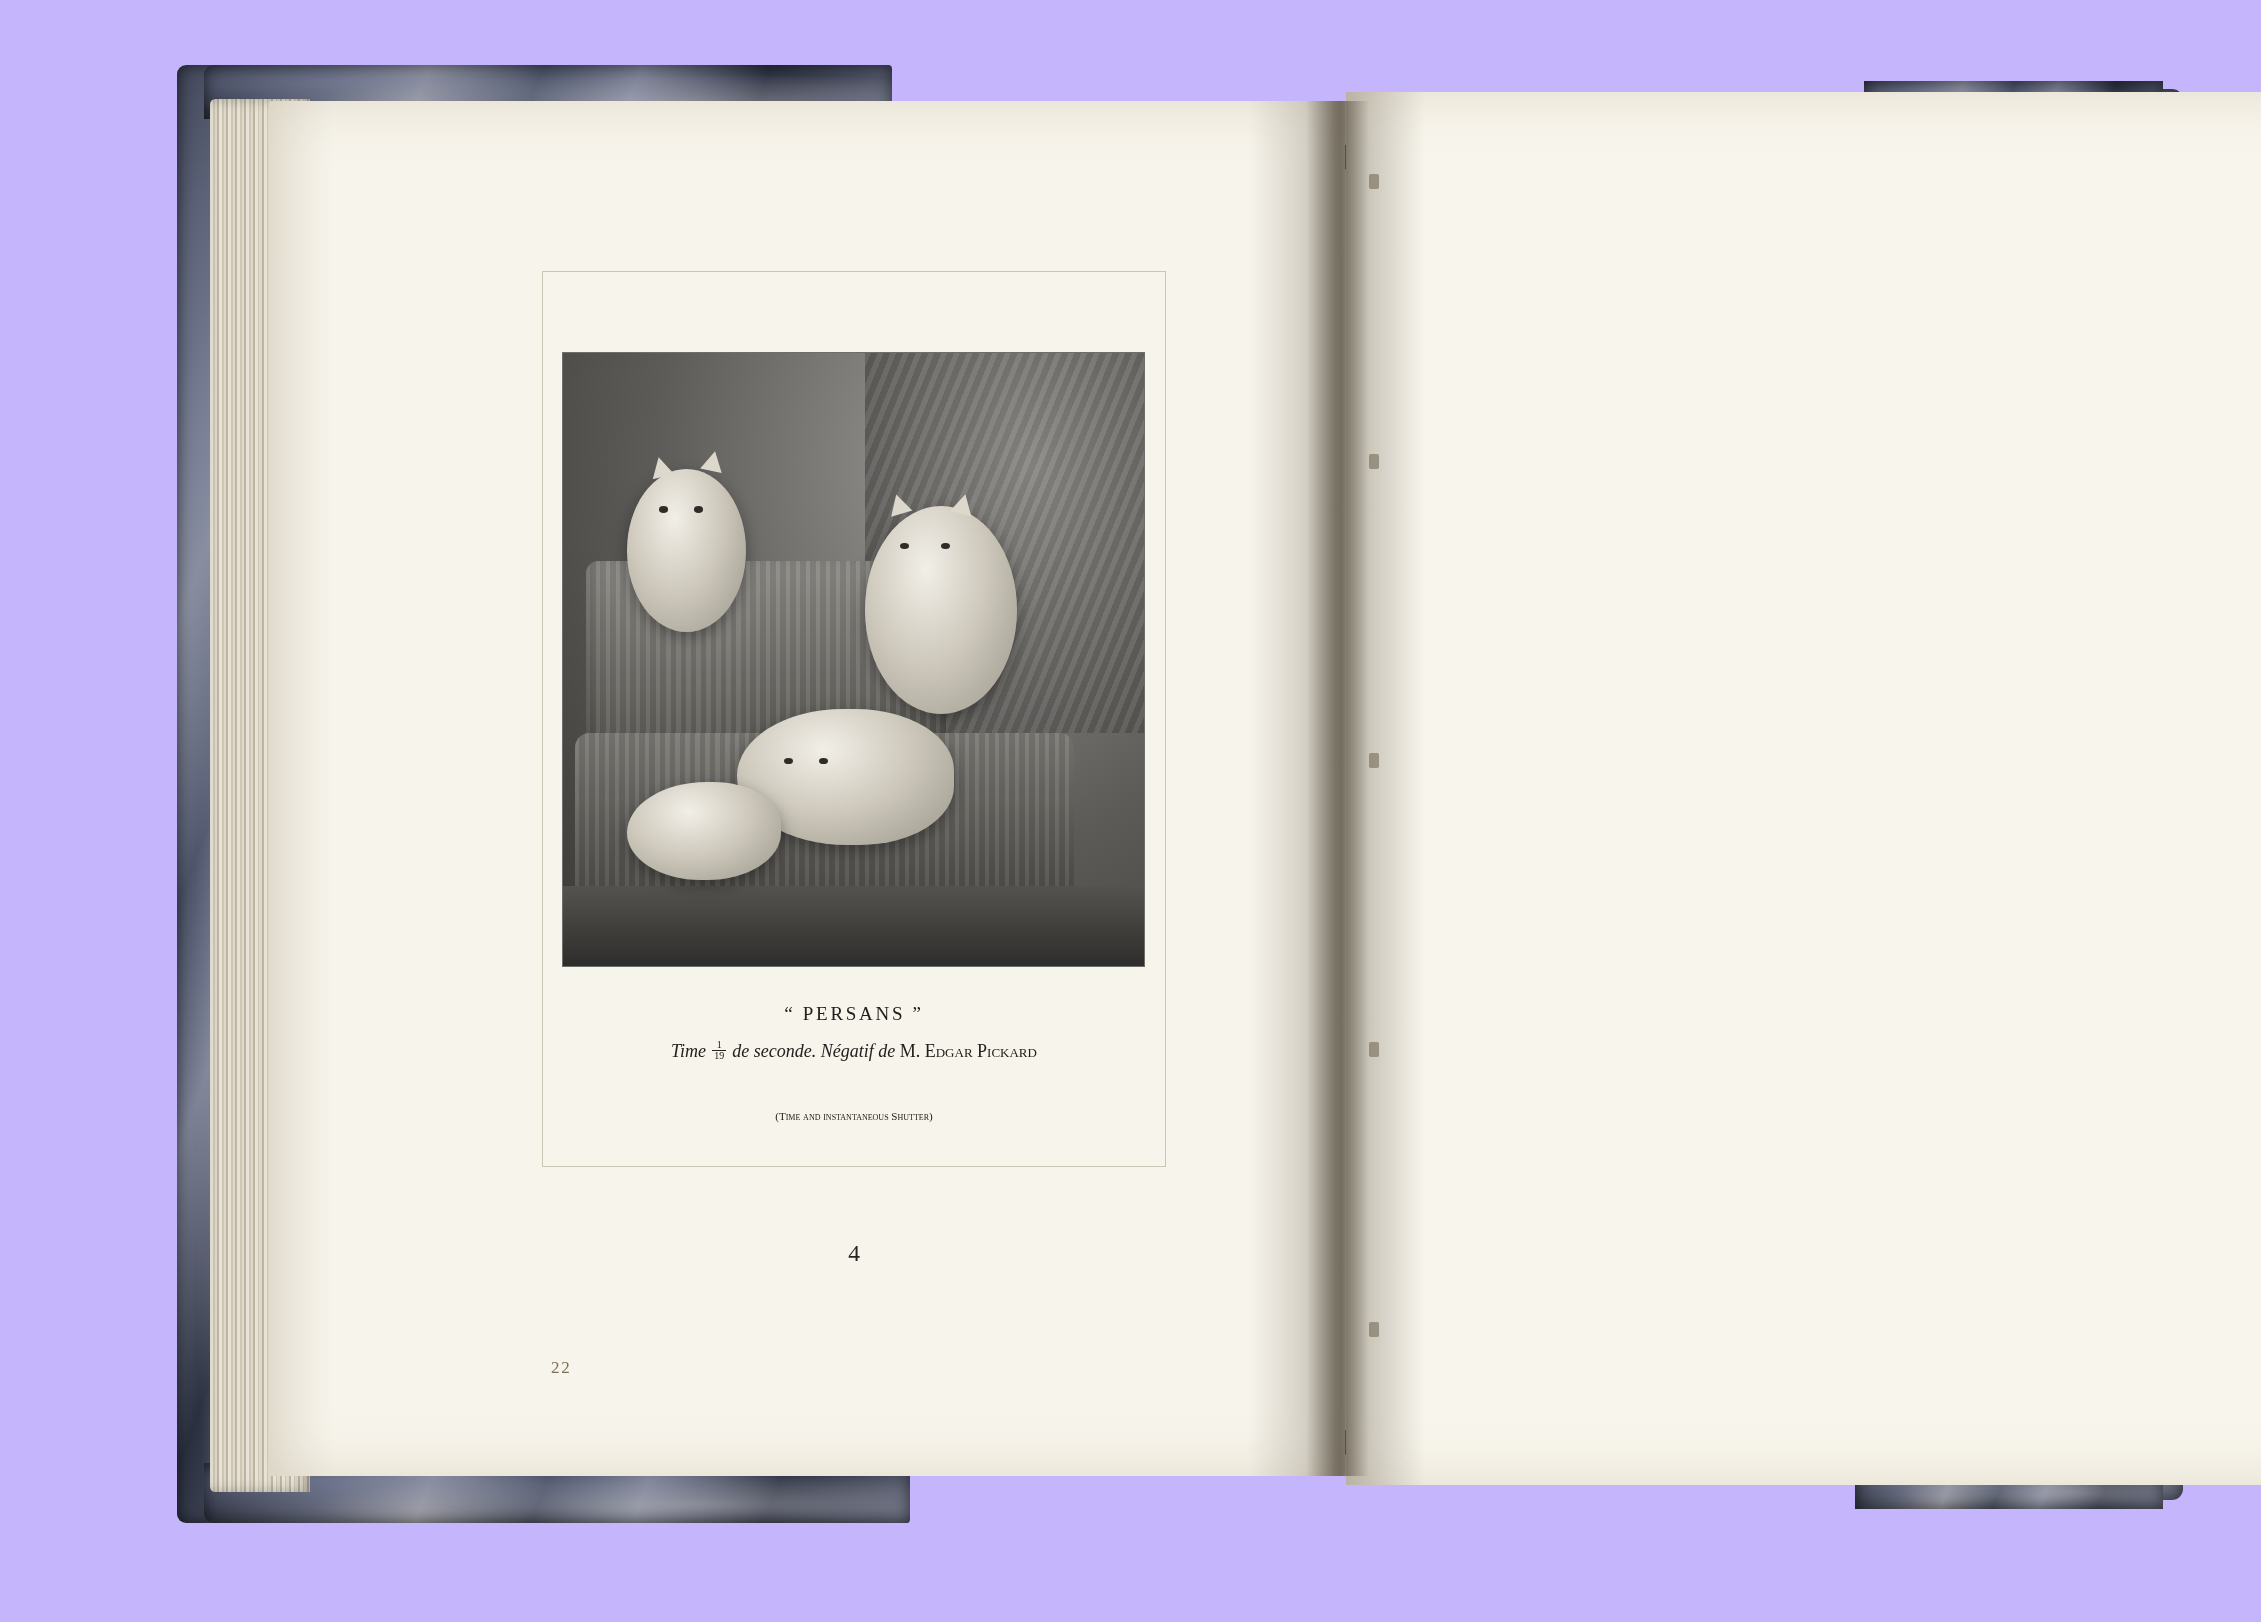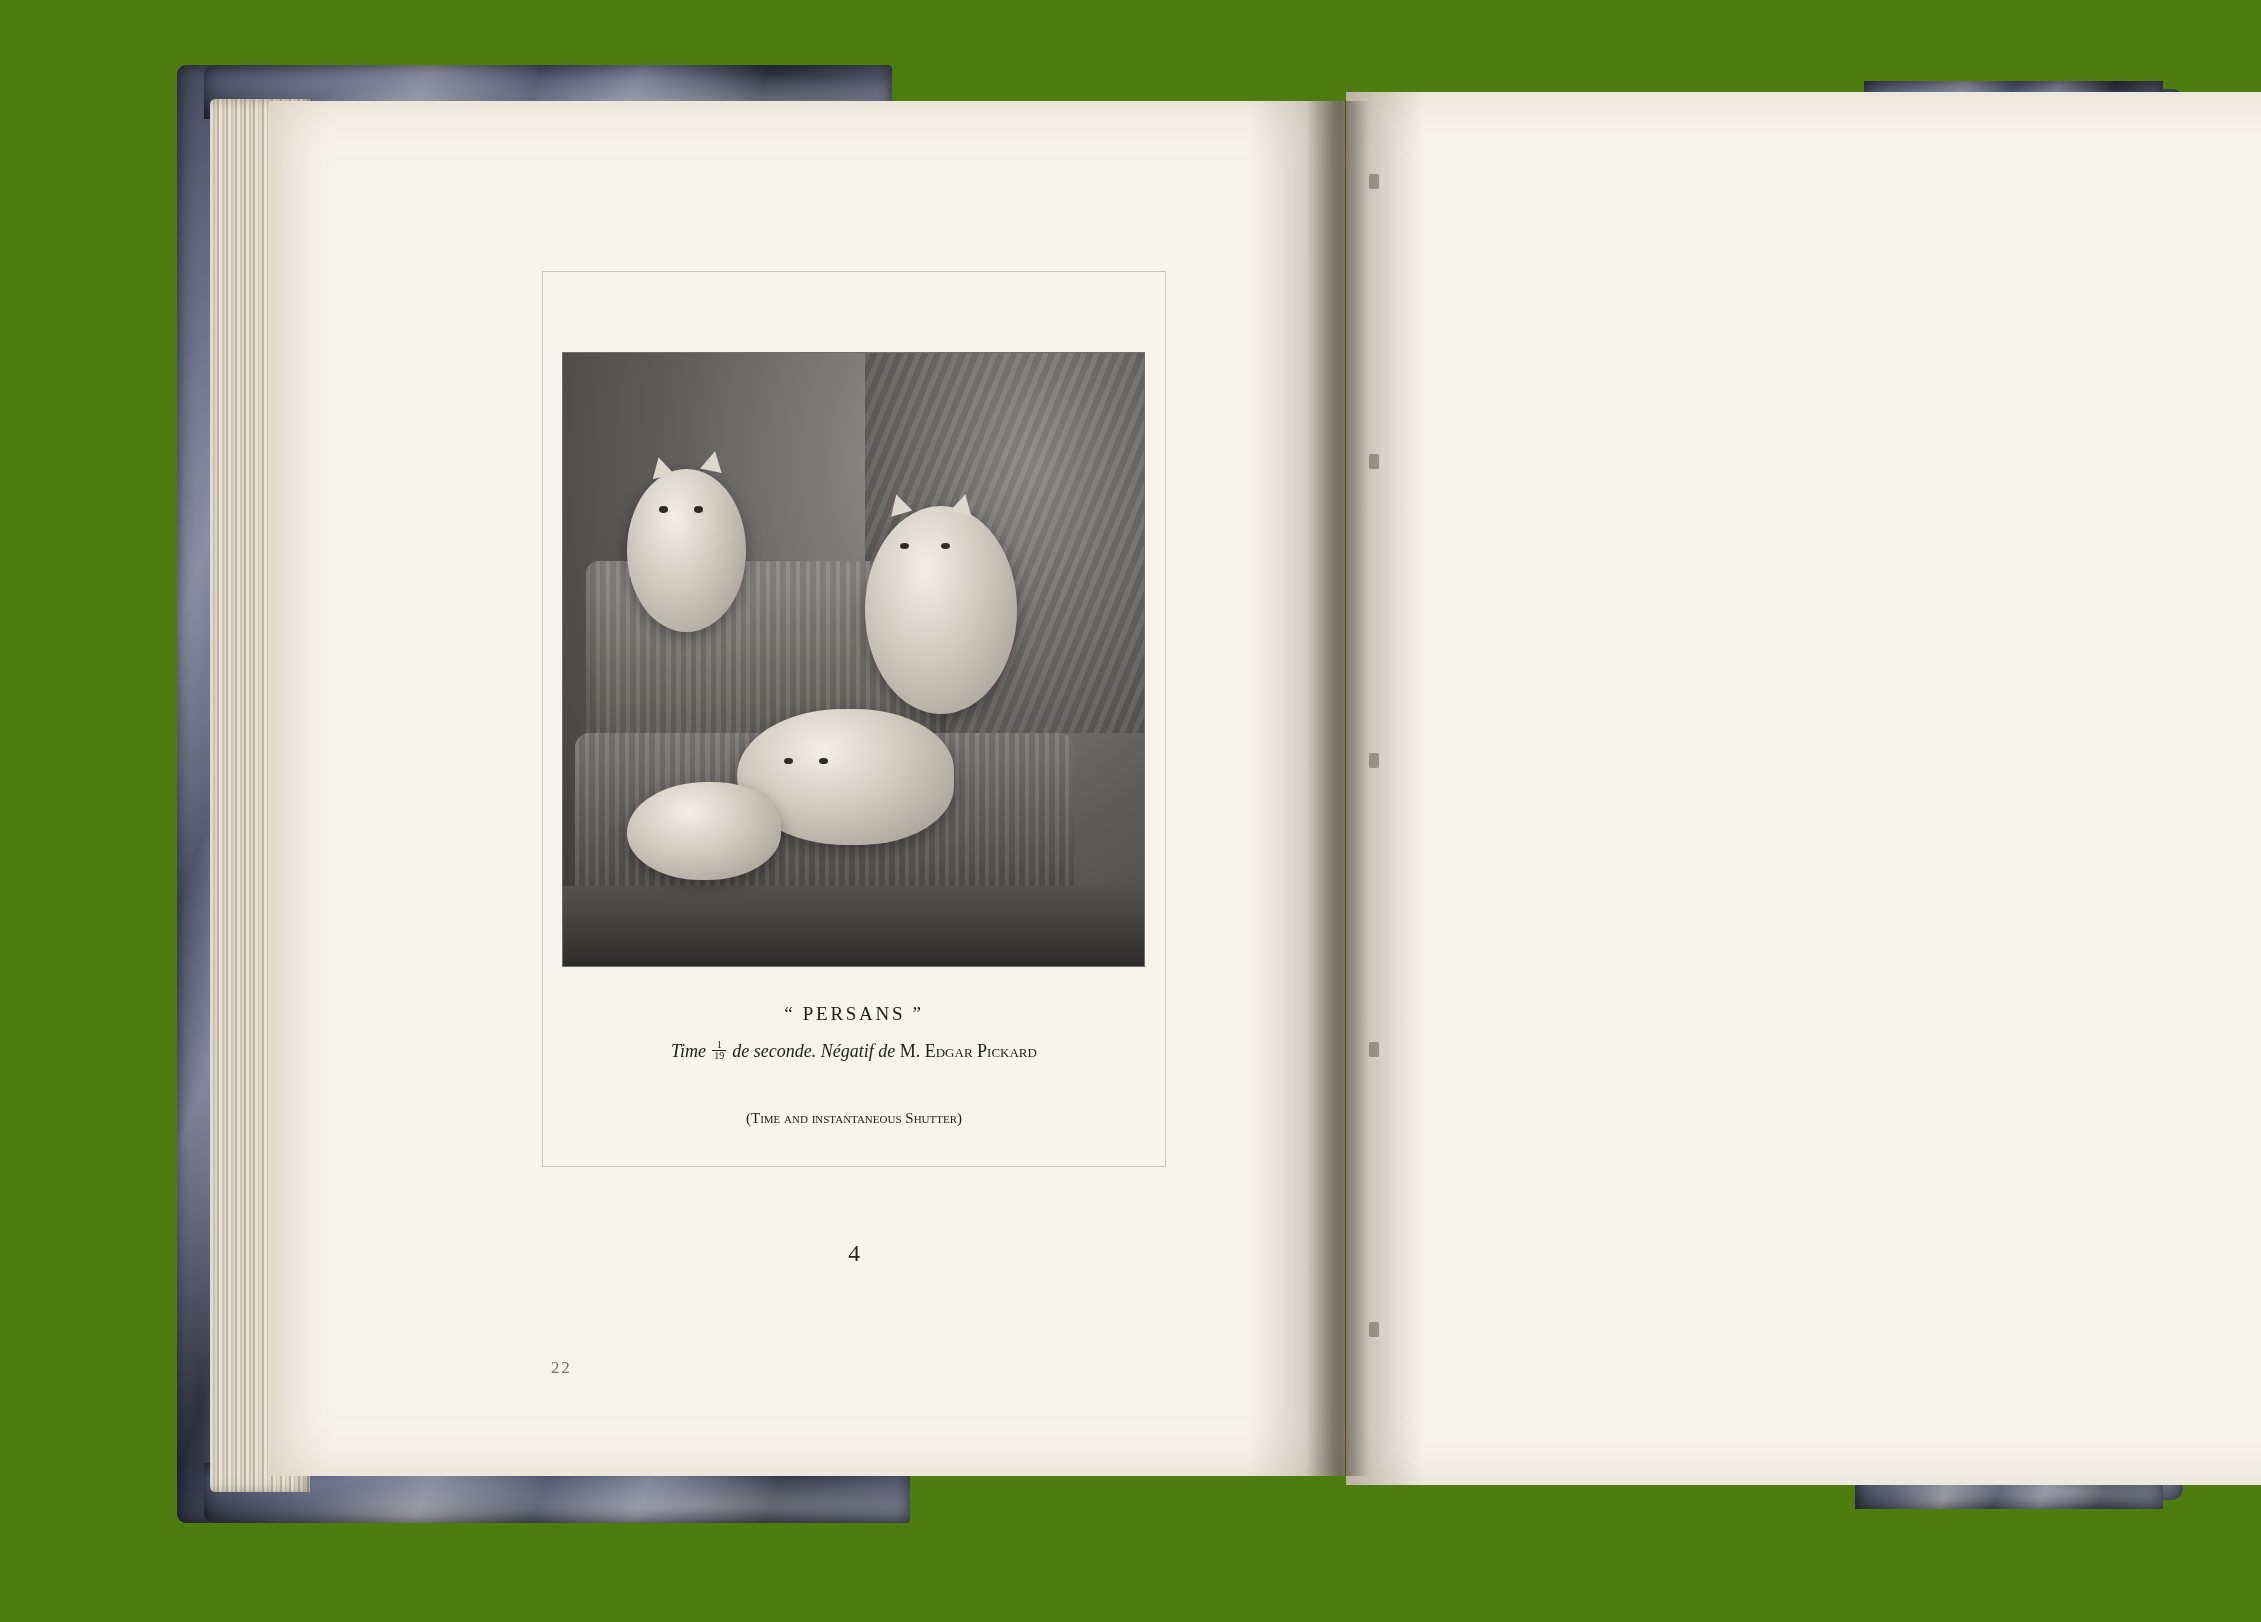--- a/index.html
+++ b/index.html
@@ -12,21 +12,21 @@
     height: 1623px;
     overflow: hidden;
     font-family: "Liberation Serif", serif;
   }
 
   
   #scene {
     position: relative;
     width: 2262px;
     height: 1623px;
-    background: #4d7c0f;
+    background: #c4b5fd;
   }
 
   
   #book {
     position: absolute;
     left: 177px;
     top: 65px;
     width: 2006px;
     height: 1458px;
   }
@@ -278,21 +278,21 @@
   #cap-pose .sc { font-variant: small-caps; font-style: normal; }
   #cap-main {
     top: 892px;
     font-size: 21px;
     font-weight: bold;
     font-family: "Liberation Sans", sans-serif;
     letter-spacing: 0.2px;
   }
   #cap-sub {
     top: 928px;
-    font-size: 15px;
+    font-size: 11px;
   }
   #cap-sub .sc { font-variant: small-caps; }
 
   #folio-left {
     position: absolute;
     left: 92px; width: 624px;
     top: 1058px;
     text-align: center;
     font-size: 23.5px;
     color: #262521;

